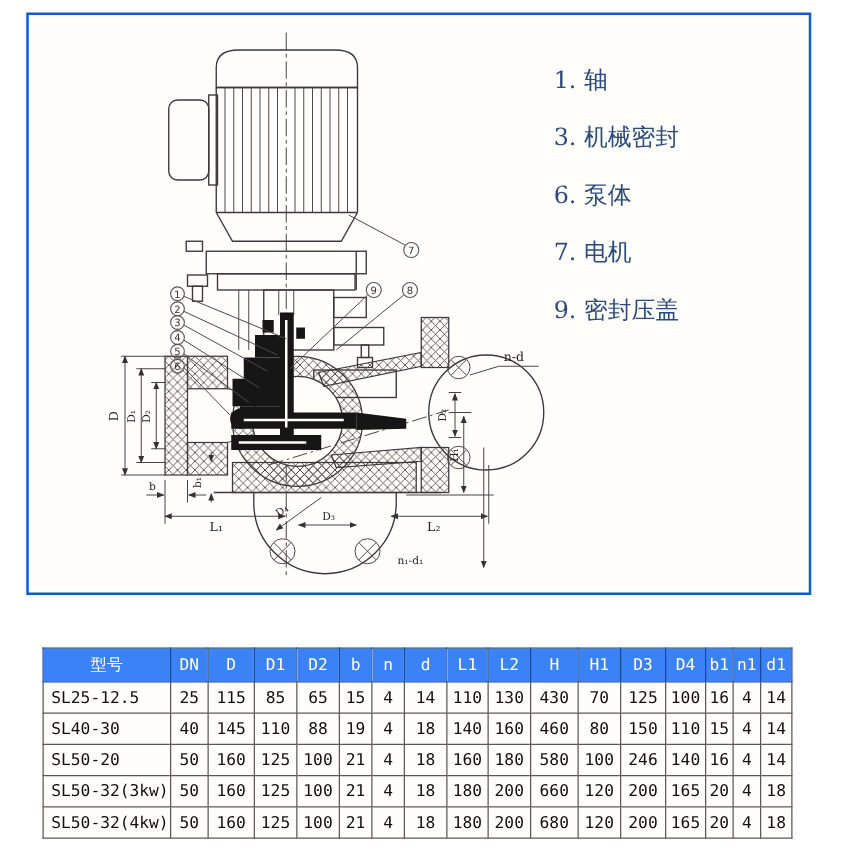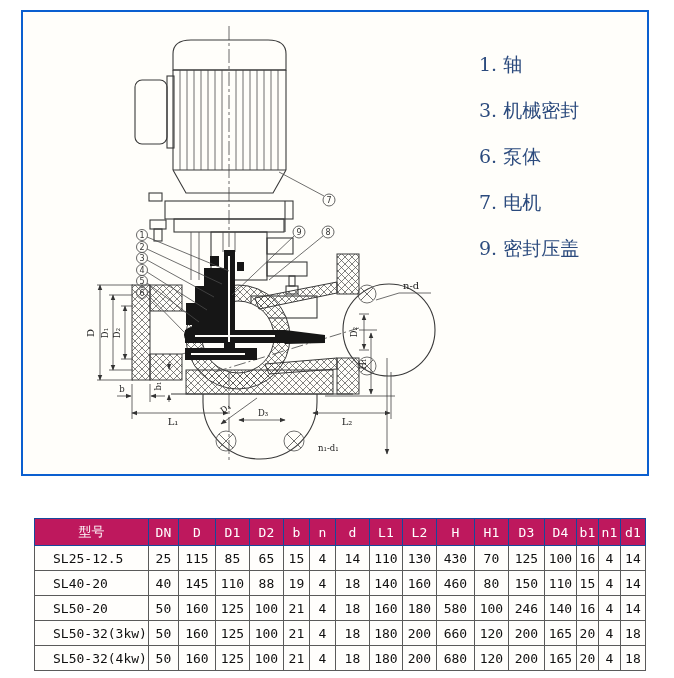--- a/index.html
+++ b/index.html
@@ -18,41 +18,41 @@
   .hat{fill:url(#xh);stroke:#3a3a3a;stroke-width:1;}
   .blk{fill:#161616;stroke:none;}
   .dim{fill:none;stroke:#444;stroke-width:0.8;}
   .wht{stroke:#fffefa;stroke-width:2;fill:none;}
   text.dl{font:10px "DejaVu Serif","Liberation Serif",serif;fill:#222;}
   text.dls{font:8.5px "DejaVu Serif","Liberation Serif",serif;fill:#222;}
   text.cd{font:8px "DejaVu Sans",sans-serif;fill:#333;}
   .cc{fill:none;stroke:#555;stroke-width:0.9;}
   
   .parts{
-    position:absolute;left:456px;top:40px;margin:0;padding:0;list-style:none;
+    position:absolute;left:420px;top:40px;margin:0;padding:0;list-style:none;
     display:flex;flex-direction:column;gap:22px;
     color:#2b4a7d;font-size:19px;line-height:24px;
     font-family:"DejaVu Serif","Liberation Serif",serif;
   }
   
   .spec-table{
     position:absolute;left:34px;top:518px;
     border-collapse:collapse;table-layout:fixed;
     font-family:"DejaVu Sans Mono","Liberation Mono",monospace;
     font-size:13px;border:1px solid #3c3c3c;
   }
   .spec-table th{
-    background:#be185d;color:#ffffff;border:1px solid #17499c;
+    background:#3b82f6;color:#ffffff;border:1px solid #17499c;
     height:24px;font-weight:normal;font-size:13px;overflow:hidden;white-space:nowrap;
   }
   .spec-table td{
     border:1px solid #5a5a5a;height:22px;text-align:center;color:#101010;
     background:#fffefc;overflow:hidden;white-space:nowrap;
   }
-  .spec-table td.model{text-align:left;padding-left:18px;}
+  .spec-table td.model{text-align:left;padding-left:6px;}
 </style>
 </head>
 <body>
 
 <div class="panel">
 
   <svg class="diagram-svg" width="440" height="462" viewBox="0 0 440 462">
     <defs>
       <pattern id="xh" width="7" height="7" patternUnits="userSpaceOnUse">
         <path d="M0,7 L7,0 M0,0 L7,7" stroke="#4a4a4a" stroke-width="0.7" fill="none"></path>
@@ -328,21 +328,21 @@
         <td>130</td>
         <td>430</td>
         <td>70</td>
         <td>125</td>
         <td>100</td>
         <td>16</td>
         <td>4</td>
         <td>14</td>
       </tr>
       <tr>
-        <td class="model">SL40-20</td>
+        <td class="model">SL40-30</td>
         <td>40</td>
         <td>145</td>
         <td>110</td>
         <td>88</td>
         <td>19</td>
         <td>4</td>
         <td>18</td>
         <td>140</td>
         <td>160</td>
         <td>460</td>

